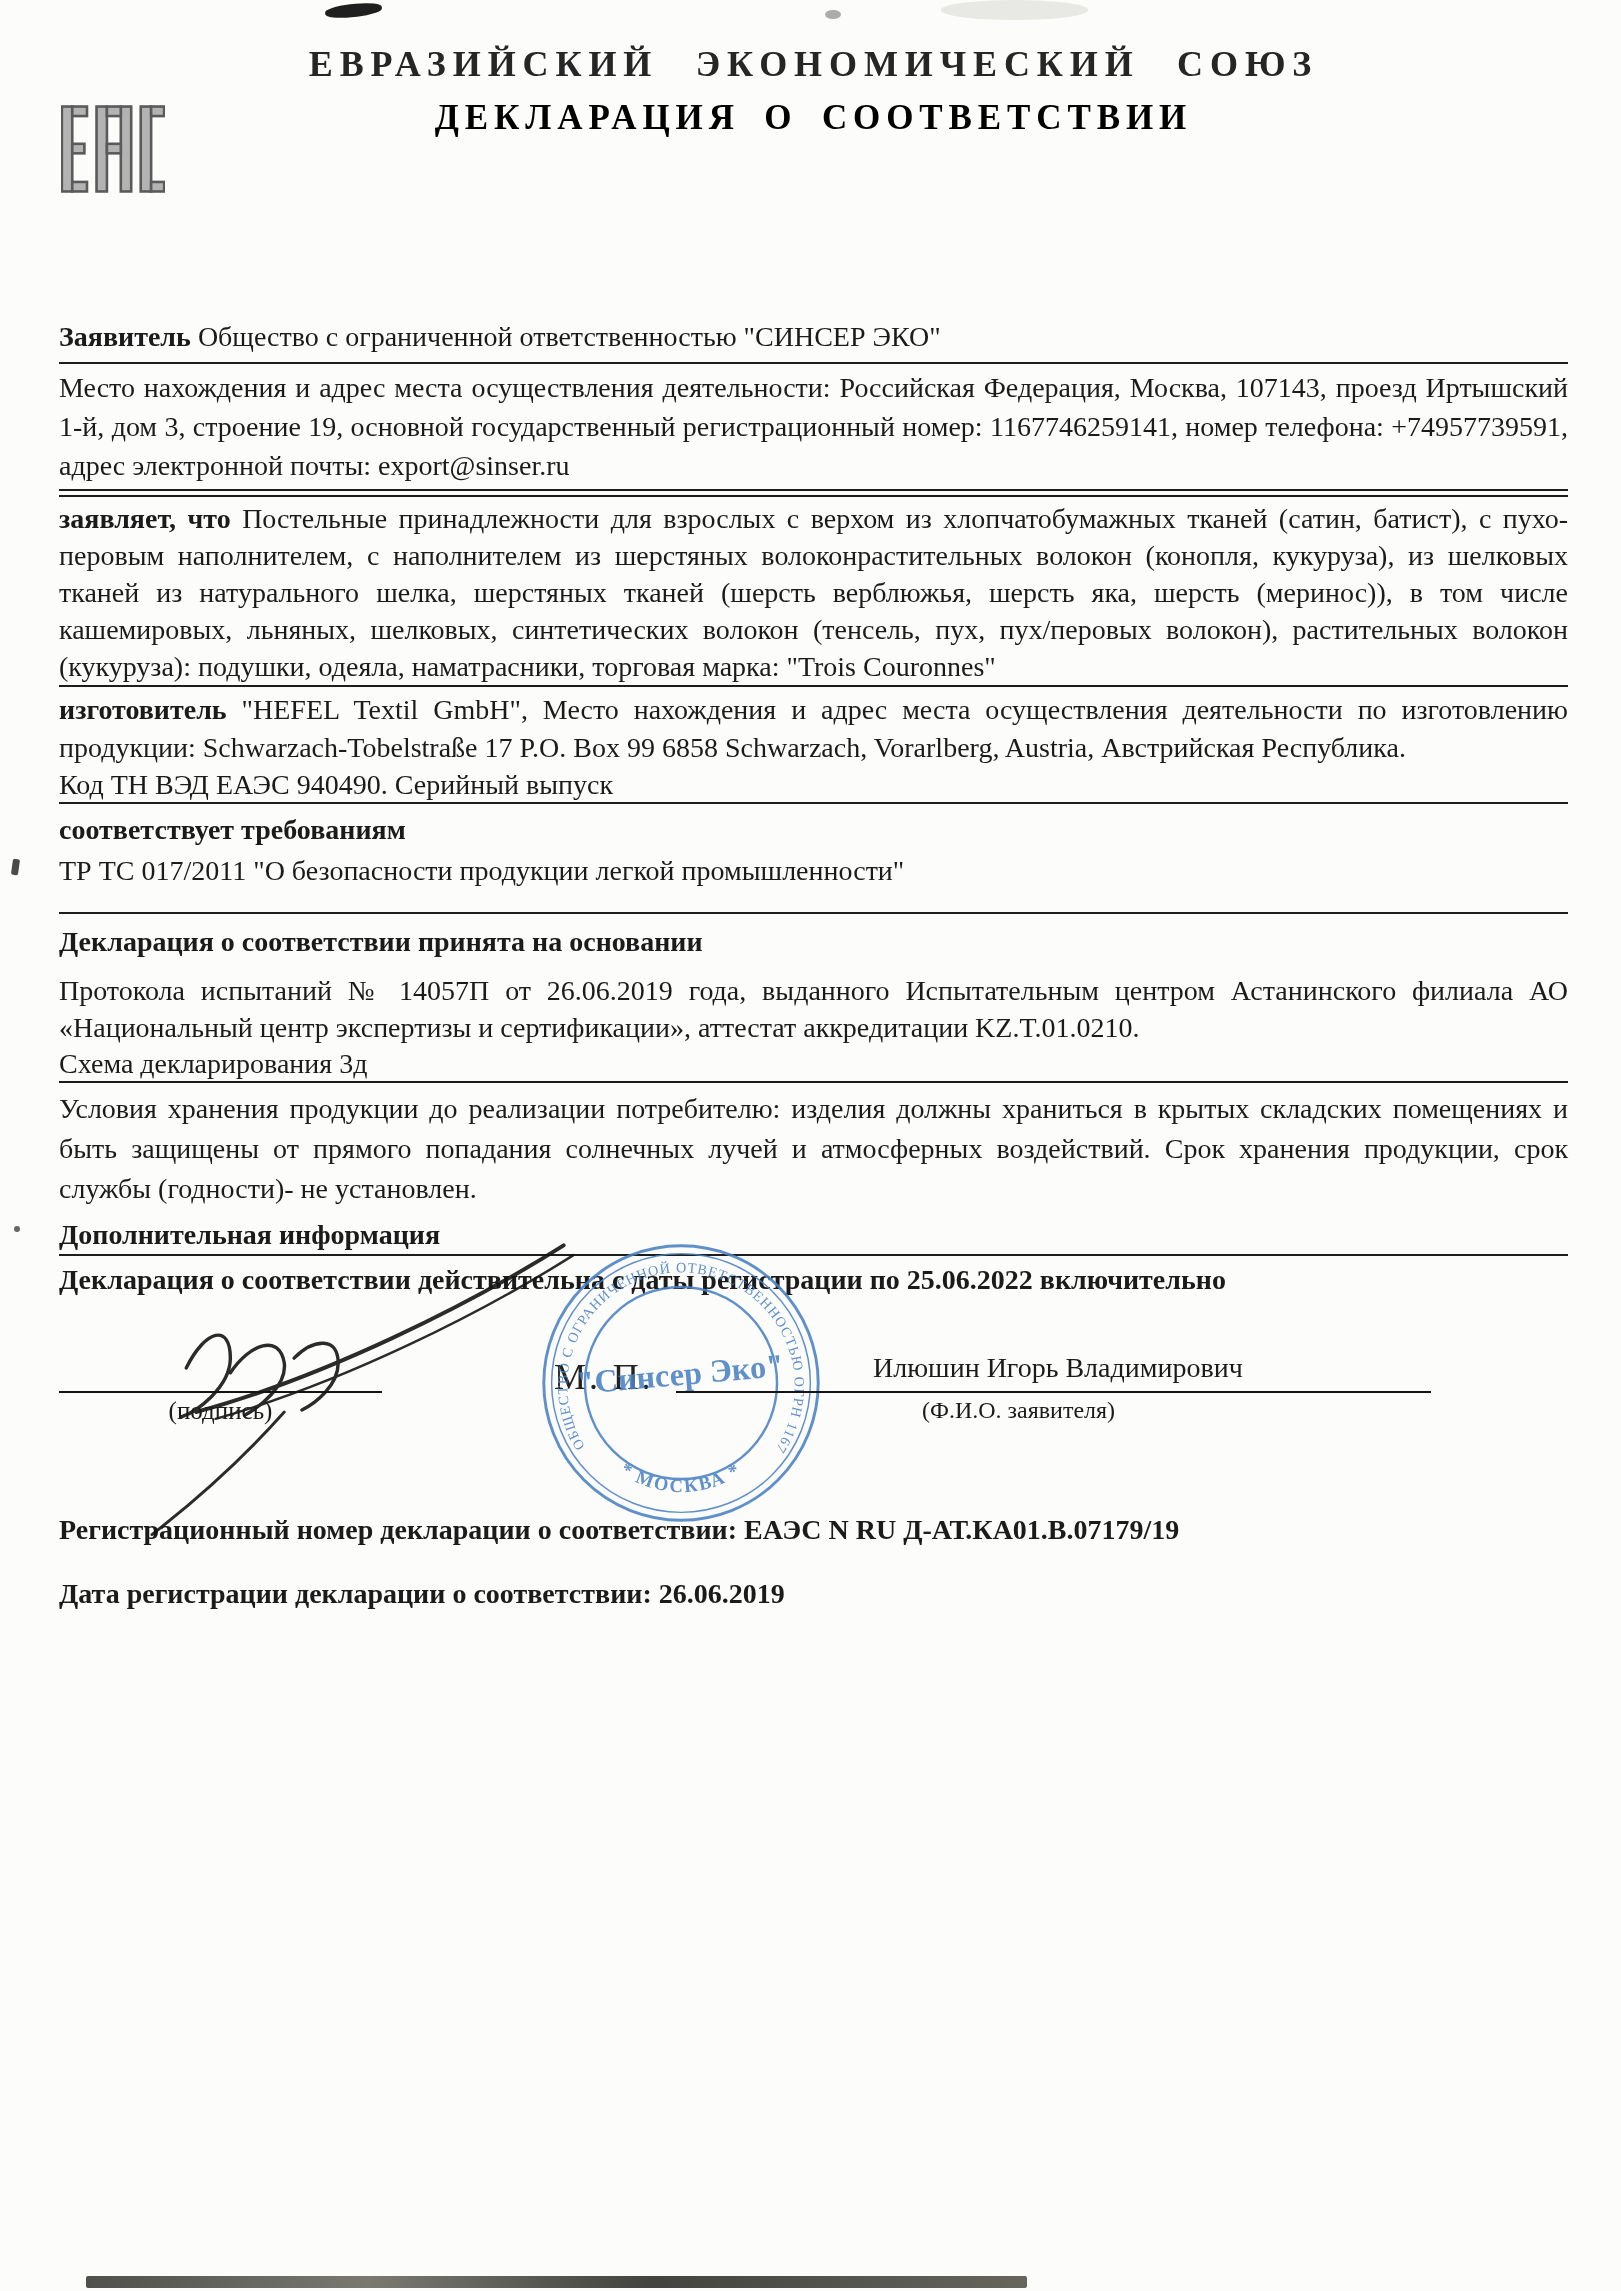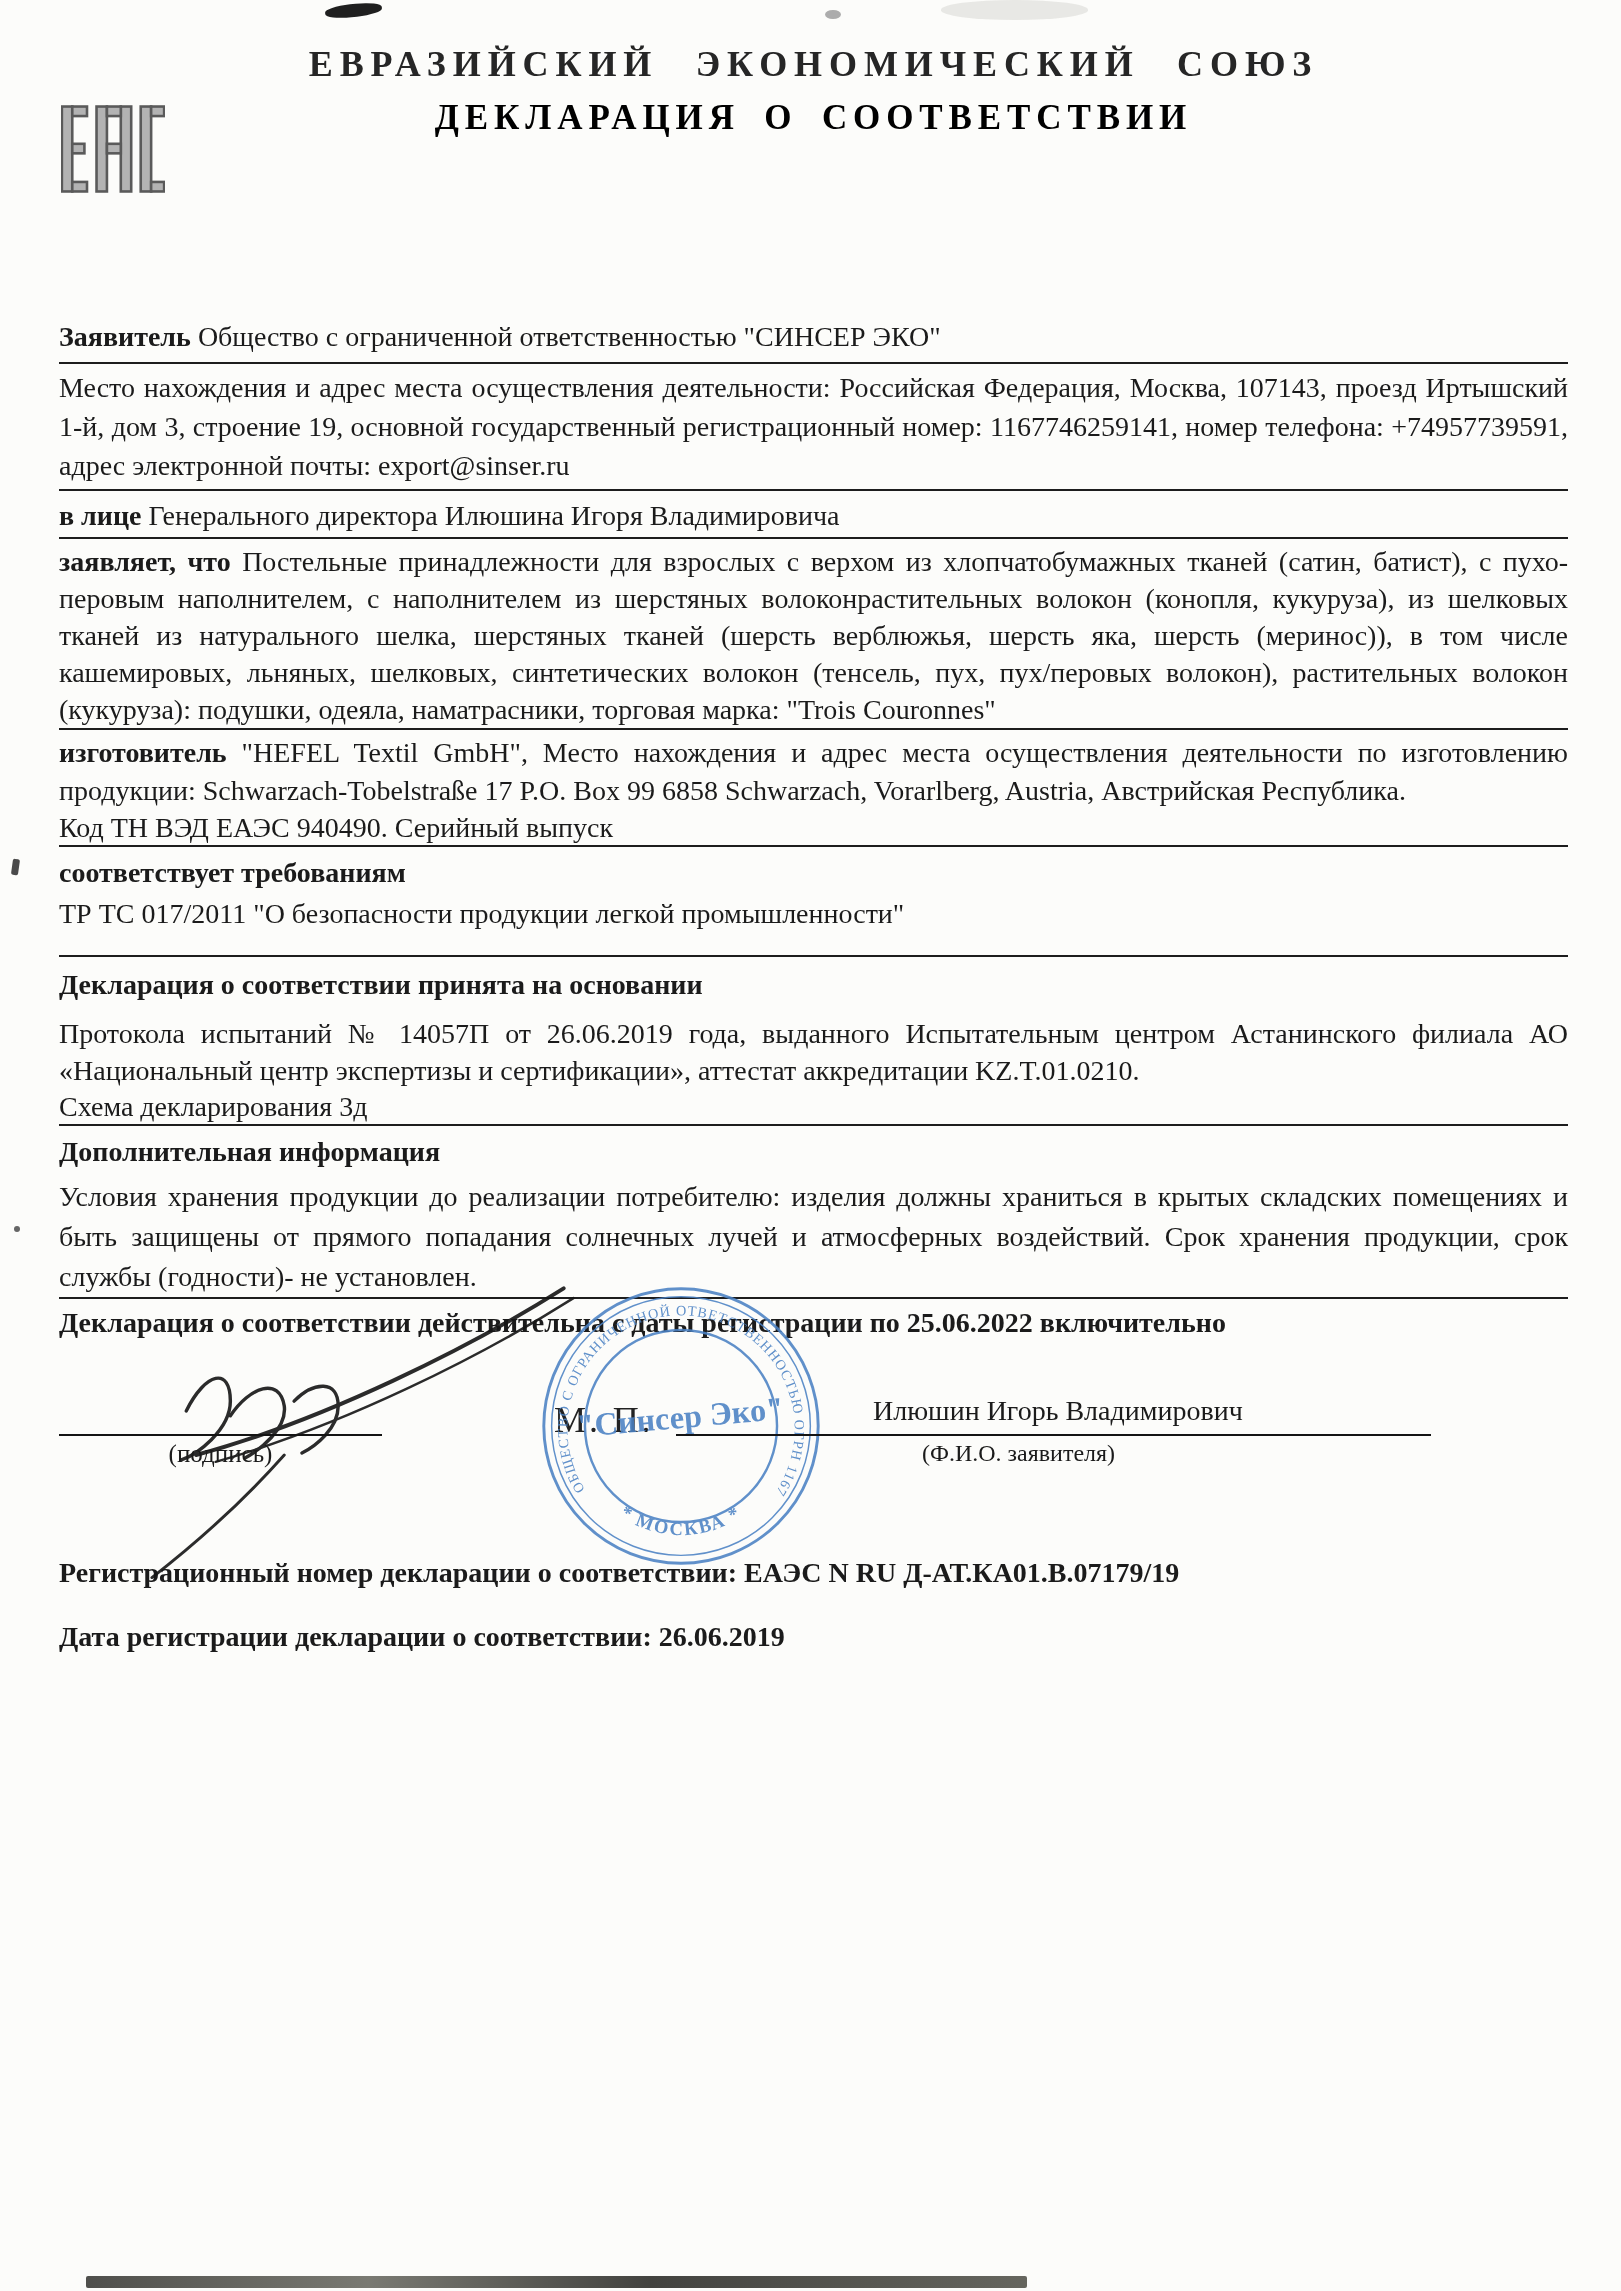--- a/index.html
+++ b/index.html
@@ -116,21 +116,20 @@
     </div>
 
     <p class="para applicant-line"><b>Заявитель</b> <span>Общество с ограниченной ответственностью "СИНСЕР ЭКО"</span></p>
 
     <hr class="rule thick mt6">
 
     <p class="para address-para">Место нахождения и адрес места осуществления деятельности: Российская Федерация, Москва, 107143, проезд Иртышский 1-й, дом 3, строение 19, основной государственный регистрационный номер: 1167746259141, номер телефона: +74957739591, адрес электронной почты: export@sinser.ru</p>
 
     <hr class="rule mt4">
 
-    <p class="para rep-line"><b>в лице</b> <span>Генерального директора Илюшина Игоря Владимировича</span></p>
 
     <hr class="rule mt4">
 
     <p class="para decl-para"><b>заявляет, что</b> <span>Постельные принадлежности для взрослых с верхом из хлопчатобумажных тканей (сатин, батист), с пухо-перовым наполнителем, с наполнителем из шерстяных волоконрастительных волокон (конопля, кукуруза), из шелковых тканей из натурального шелка, шерстяных тканей (шерсть верблюжья, шерсть яка, шерсть (меринос)), в том числе кашемировых, льняных, шелковых, синтетических волокон (тенсель, пух, пух/перовых волокон), растительных волокон (кукуруза): подушки, одеяла, наматрасники, торговая марка: "Trois Couronnes"</span></p>
 
     <hr class="rule">
 
     <p class="para manu-para"><b>изготовитель</b> <span>"HEFEL Textil GmbH", Место нахождения и адрес места осуществления деятельности по изготовлению продукции: Schwarzach-Tobelstraße 17 P.O. Box 99 6858 Schwarzach, Vorarlberg, Austria, Австрийская Республика.</span></p>
 
     <p class="para tnved-line">Код ТН ВЭД ЕАЭС 940490. Серийный выпуск</p>
@@ -141,22 +140,22 @@
     <p class="para trtc-line">ТР ТС 017/2011 "О безопасности продукции легкой промышленности"</p>
 
     <hr class="rule thick mt22">
 
     <p class="para heading-bold basis-head">Декларация о соответствии принята на основании</p>
     <p class="para protocol-para">Протокола испытаний № 14057П от 26.06.2019 года, выданного Испытательным центром Астанинского филиала АО «Национальный центр экспертизы и сертификации», аттестат аккредитации KZ.T.01.0210.</p>
     <p class="para scheme-line">Схема декларирования 3д</p>
 
     <hr class="rule">
 
+    <p class="para addinfo-para">Условия хранения продукции до реализации потребителю: изделия должны храниться в крытых складских помещениях и быть защищены от прямого попадания солнечных лучей и атмосферных воздействий. Срок хранения продукции, срок службы (годности)- не установлен.</p>
     <p class="para heading-bold">Дополнительная информация</p>
-    <p class="para addinfo-para">Условия хранения продукции до реализации потребителю: изделия должны храниться в крытых складских помещениях и быть защищены от прямого попадания солнечных лучей и атмосферных воздействий. Срок хранения продукции, срок службы (годности)- не установлен.</p>
 
     <hr class="rule">
 
     <p class="para validity-line">Декларация о соответствии действительна с даты регистрации по 25.06.2022 включительно</p>
 
     <div class="sign-zone">
 
       <svg class="sig-svg" viewBox="0 0 660 360">
         <g fill="none" stroke="#151515" stroke-linecap="round" opacity="0.9">
           <path d="M 525 35 C 430 95, 280 170, 150 205" stroke-width="4"></path>

